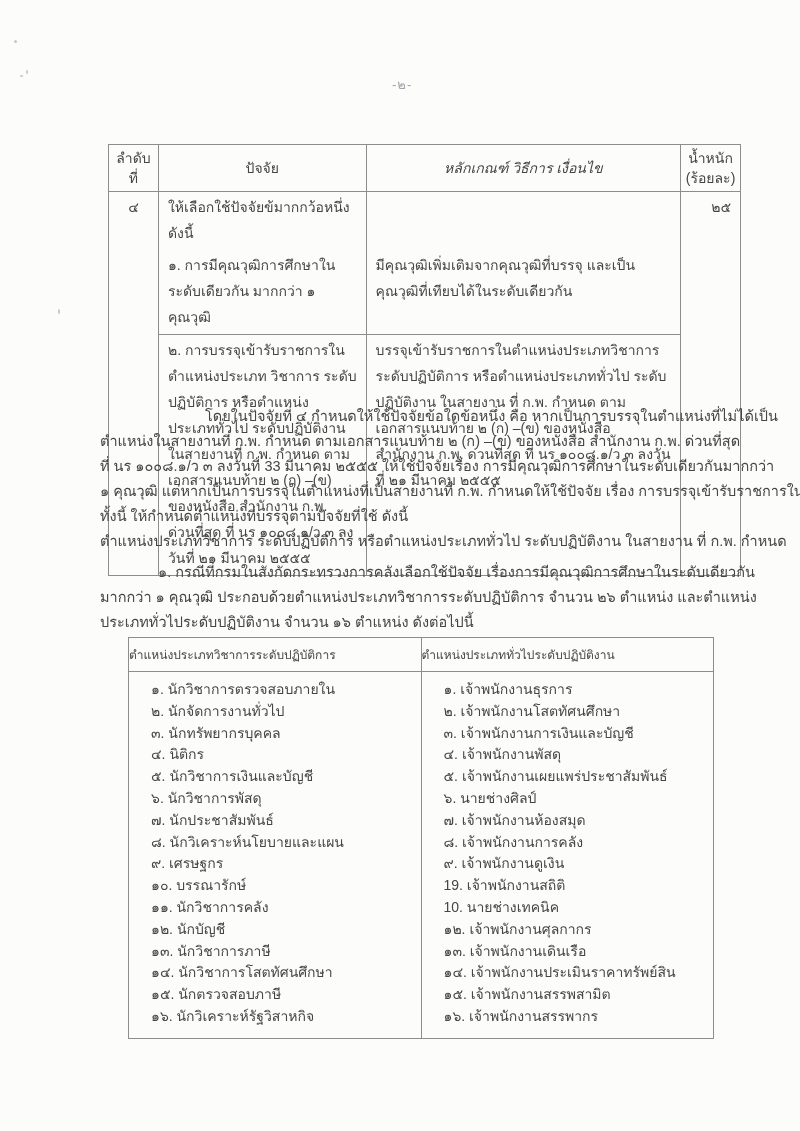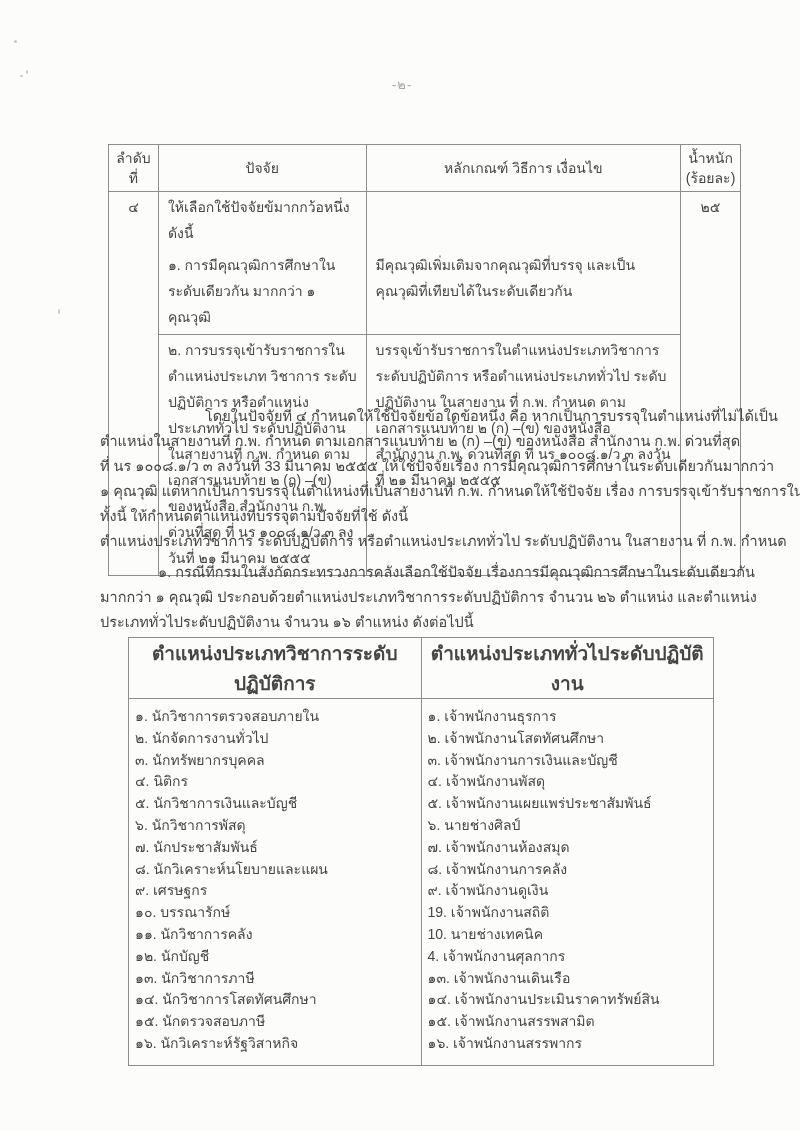--- a/index.html
+++ b/index.html
@@ -32,52 +32,52 @@
     padding:2px 9px 4px 9px;
     vertical-align:top;
     overflow-wrap:anywhere;
   }
   .factor-table .hdr {
     text-align:center; vertical-align:middle;
     height:47px; line-height:20px; padding:3px 4px;
   }
   .col-no  { width:50px; }
   .col-factor { width:208px;margin-left:36px; }
-  .col-criteria { width:315px; }
+  .col-criteria { width:315px;font-style:italic; }
   .col-weight { width:60px; }
   .cell-no { text-align:center; padding-top:6px; }
-  .cell-weight { text-align:center; vertical-align:top; padding-top:24px; }
+  .cell-weight { text-align:right; vertical-align:top; padding-top:24px; }
   .nb { border-bottom:none !important; }
   .nt { border-top:none !important; }
 
   
   .para { position:absolute; left:100px; width:632px; font-size:14.5px; line-height:25px; white-space:nowrap; }
   .para-1 { top:404px; }
   .para-2 { top:560px; }
   .para .line { height:25px; }
   .para-1 .line:first-child { padding-left:105px; }
   .para-2 .line:first-child { padding-left:58px; }
 
   
   .positions-table {
     position:absolute; left:128px; top:637px;
     width:586px;
     border-collapse:collapse;
     font-size:14px;
   }
   .positions-table th {
     border:1px solid #8d8d8d;
-    font-weight:bold; text-align:center;
-    height:34px; font-size:19px;
+    font-weight:normal; text-align:left;
+    height:34px; font-size:12px;
     vertical-align:middle;
   }
   .positions-table td {
     border:1px solid #8d8d8d;
     vertical-align:top;
-    padding:7px 6px 10px 6px;
+    padding:7px 6px 10px 22px;
     width:50%;
   }
   .positions-table .list-item { line-height:21.8px; height:21.8px; white-space:nowrap; }
 </style>
 </head>
 <body>
 
 <div class="page">
 
   <div class="speck" style="left:14px; top:40px; width:3px; height:3px;"></div>
@@ -163,21 +163,21 @@
             <div class="list-item">๒. เจ้าพนักงานโสตทัศนศึกษา</div>
             <div class="list-item">๓. เจ้าพนักงานการเงินและบัญชี</div>
             <div class="list-item">๔. เจ้าพนักงานพัสดุ</div>
             <div class="list-item">๕. เจ้าพนักงานเผยแพร่ประชาสัมพันธ์</div>
             <div class="list-item">๖. นายช่างศิลป์</div>
             <div class="list-item">๗. เจ้าพนักงานห้องสมุด</div>
             <div class="list-item">๘. เจ้าพนักงานการคลัง</div>
             <div class="list-item">๙. เจ้าพนักงานดูเงิน</div>
             <div class="list-item">19. เจ้าพนักงานสถิติ</div>
             <div class="list-item">10. นายช่างเทคนิค</div>
-            <div class="list-item">4. เจ้าพนักงานศุลกากร</div>
+            <div class="list-item">๑๒. เจ้าพนักงานศุลกากร</div>
             <div class="list-item">๑๓. เจ้าพนักงานเดินเรือ</div>
             <div class="list-item">๑๔. เจ้าพนักงานประเมินราคาทรัพย์สิน</div>
             <div class="list-item">๑๕. เจ้าพนักงานสรรพสามิต</div>
             <div class="list-item">๑๖. เจ้าพนักงานสรรพากร</div>
           </td>
     </tr>
   </tbody>
     </table>
 
 </div>

